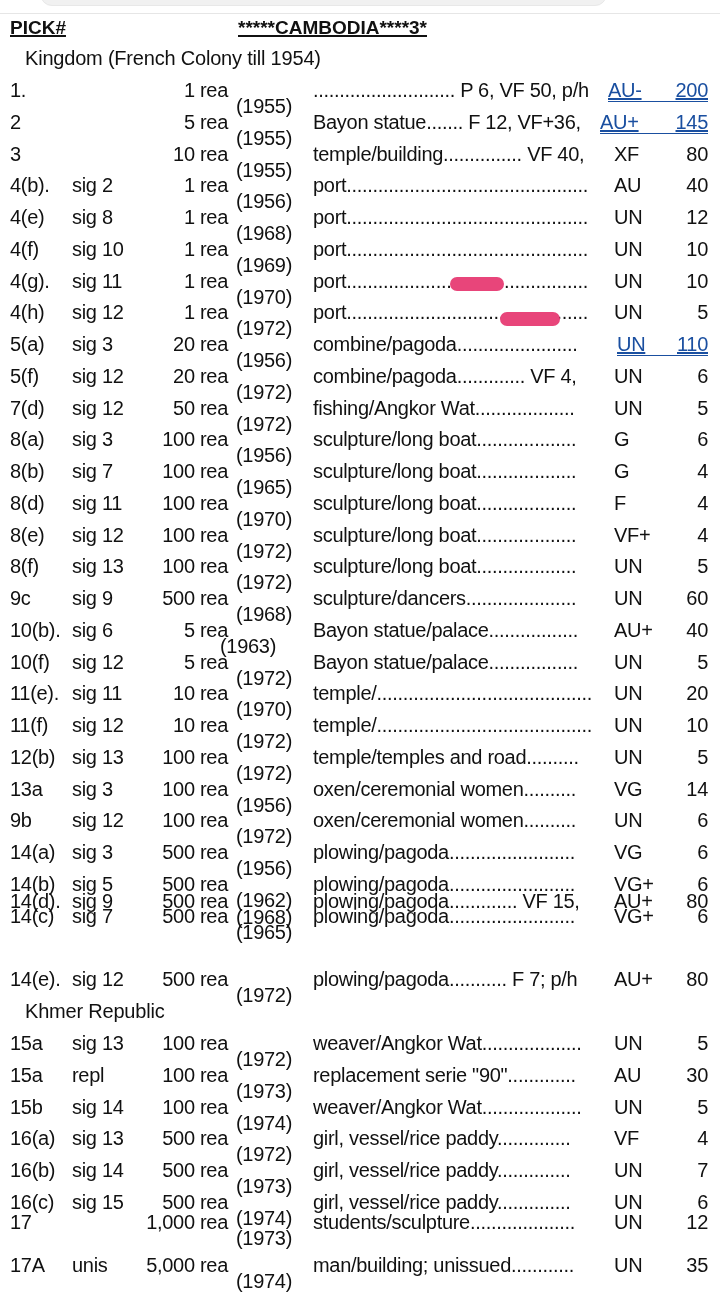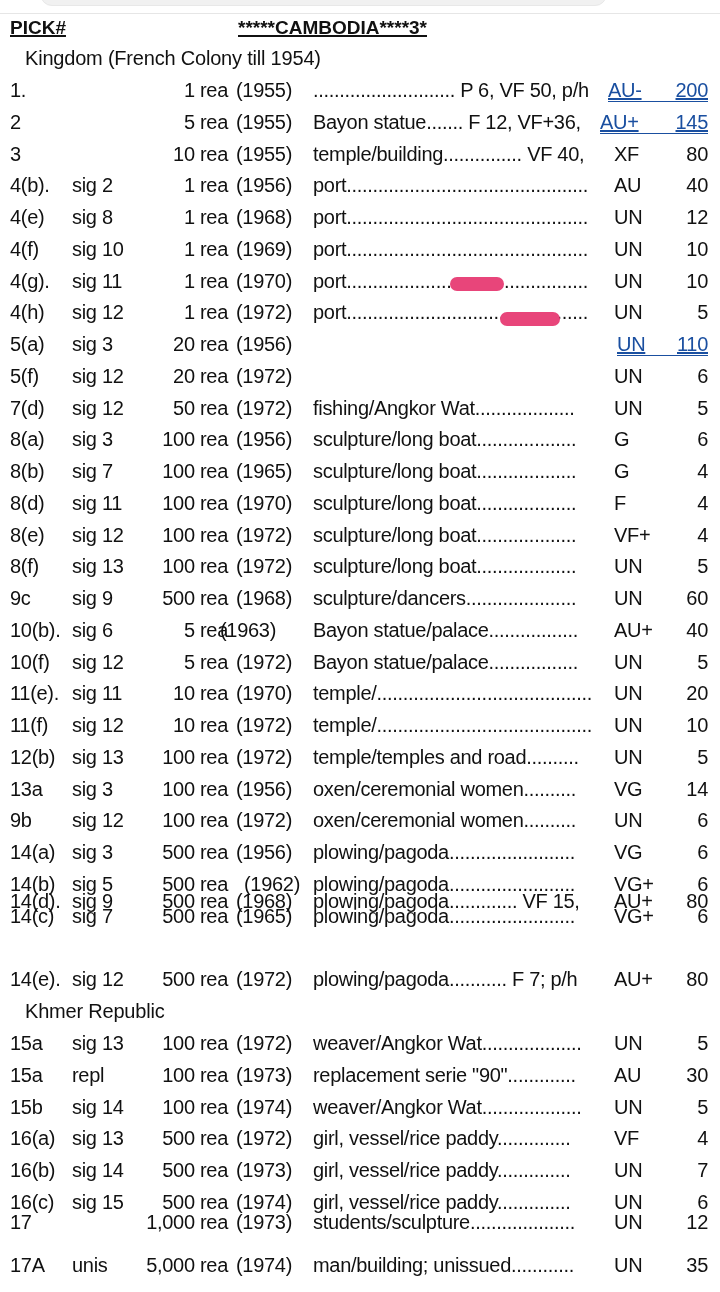--- a/index.html
+++ b/index.html
@@ -26,21 +26,21 @@
     position: absolute; left: 25px; font-size: 20px; letter-spacing: -0.2px;
   }
   .row {
     position: absolute; left: 0; width: 720px; height: 32px; font-size: 20px;
     white-space: nowrap; letter-spacing: -0.3px;
   }
   .row > span { position: absolute; top: 4px; }
   .c-pick { left: 10px; }
   .c-sig { left: 72px; }
   .c-den { right: 424px; text-align: right; }
-  .c-year { left: 301px; }
+  .c-year { left: 301px; margin-top: 16px; }
   .c-desc { left: 313px; }
   .c-grade { left: 614px; }
   .c-price { right: 12px; text-align: right; }
   .link { color: #1a4fa0; text-decoration: underline; }
   .redact {
     position: absolute; height: 14px; border-radius: 8px; background: #e8457a;
   }
 </style>
 </head>
 <body>
@@ -129,29 +129,31 @@
       <span class="c-year" style="left: 236px;">(1972)</span>
       <span class="c-desc" style="left: 313px;">port..............................................</span>
       <span class="c-grade">UN</span>
       <span class="c-price">5</span>
     </div>
     <div class="row" style="top: 329px;">
       <span class="c-pick">5(a)</span>
       <span class="c-sig">sig 3</span>
       <span class="c-den" style="right: 492px;">20 rea</span>
       <span class="c-year" style="left: 236px;">(1956)</span>
+      <span class="c-desc" style="left: 313px;">combine/pagoda.......................</span>
       <span class="c-grade link" style="left: 617px;">UN</span>
       <span class="c-price link">110</span>
       <div style="position: absolute; top: 26px; height: 1px; background: rgb(26, 79, 160); left: 617px; right: 12px;"></div>
     </div>
     <div class="row" style="top: 360.75px;">
       <span class="c-pick">5(f)</span>
       <span class="c-sig">sig 12</span>
       <span class="c-den" style="right: 492px;">20 rea</span>
       <span class="c-year" style="left: 236px;">(1972)</span>
+      <span class="c-desc" style="left: 313px;">combine/pagoda............. VF 4,</span>
       <span class="c-grade">UN</span>
       <span class="c-price">6</span>
     </div>
     <div class="row" style="top: 392.5px;">
       <span class="c-pick">7(d)</span>
       <span class="c-sig">sig 12</span>
       <span class="c-den" style="right: 492px;">50 rea</span>
       <span class="c-year" style="left: 236px;">(1972)</span>
       <span class="c-desc" style="left: 313px;">fishing/Angkor Wat...................</span>
       <span class="c-grade">UN</span>
@@ -280,21 +282,21 @@
       <span class="c-den" style="right: 492px;">500 rea</span>
       <span class="c-year" style="left: 236px;">(1956)</span>
       <span class="c-desc" style="left: 313px;">plowing/pagoda........................</span>
       <span class="c-grade">VG</span>
       <span class="c-price">6</span>
     </div>
     <div class="row" style="top: 868.75px;">
       <span class="c-pick">14(b)</span>
       <span class="c-sig">sig 5</span>
       <span class="c-den" style="right: 492px;">500 rea</span>
-      <span class="c-year" style="left: 244px;">(1962)</span>
+      <span class="c-year" style="left: 236px;">(1962)</span>
       <span class="c-desc" style="left: 313px;">plowing/pagoda........................</span>
       <span class="c-grade">VG+</span>
       <span class="c-price">6</span>
     </div>
     <div class="row" style="top: 900.5px;">
       <span class="c-pick">14(c)</span>
       <span class="c-sig">sig 7</span>
       <span class="c-den" style="right: 492px;">500 rea</span>
       <span class="c-year" style="left: 236px;">(1965)</span>
       <span class="c-desc" style="left: 313px;">plowing/pagoda........................</span>

